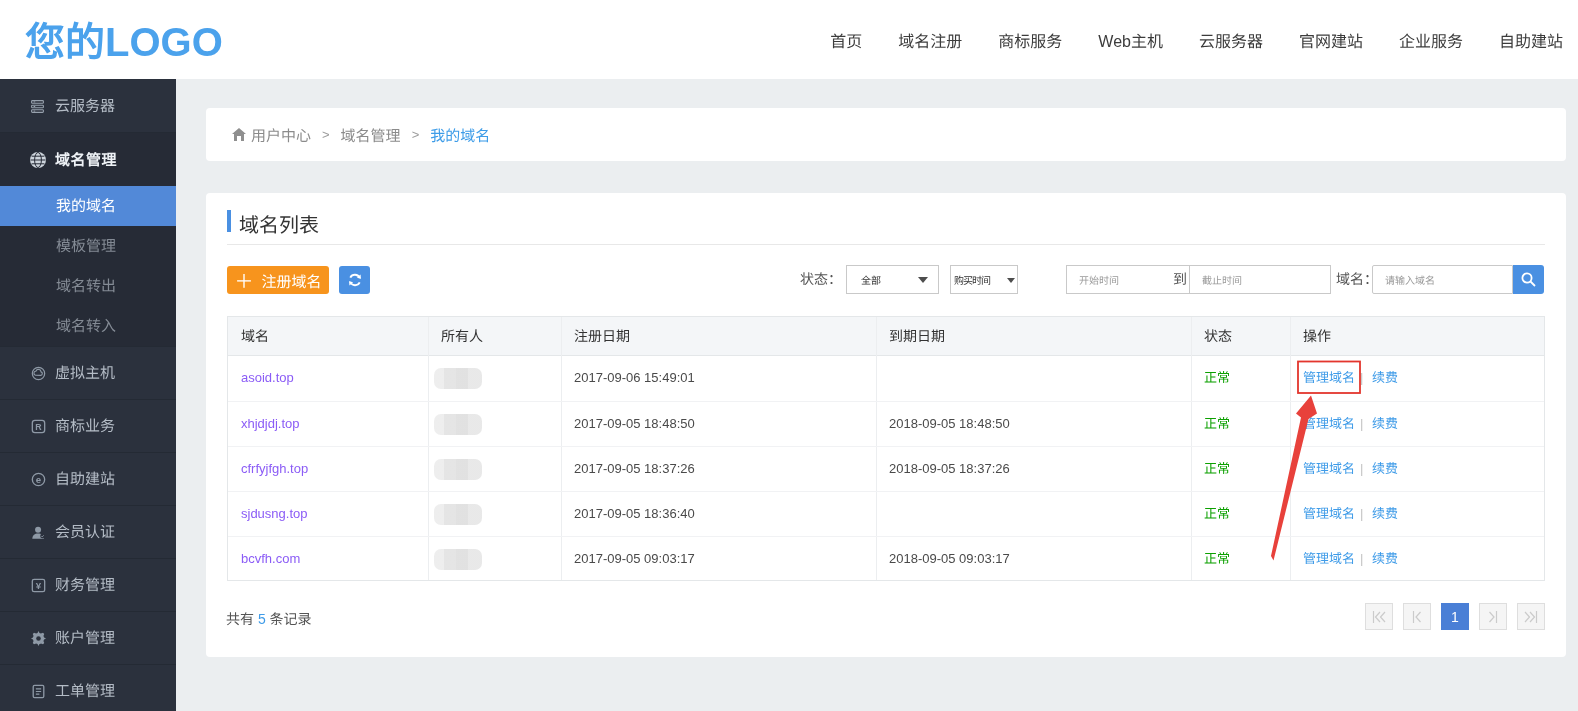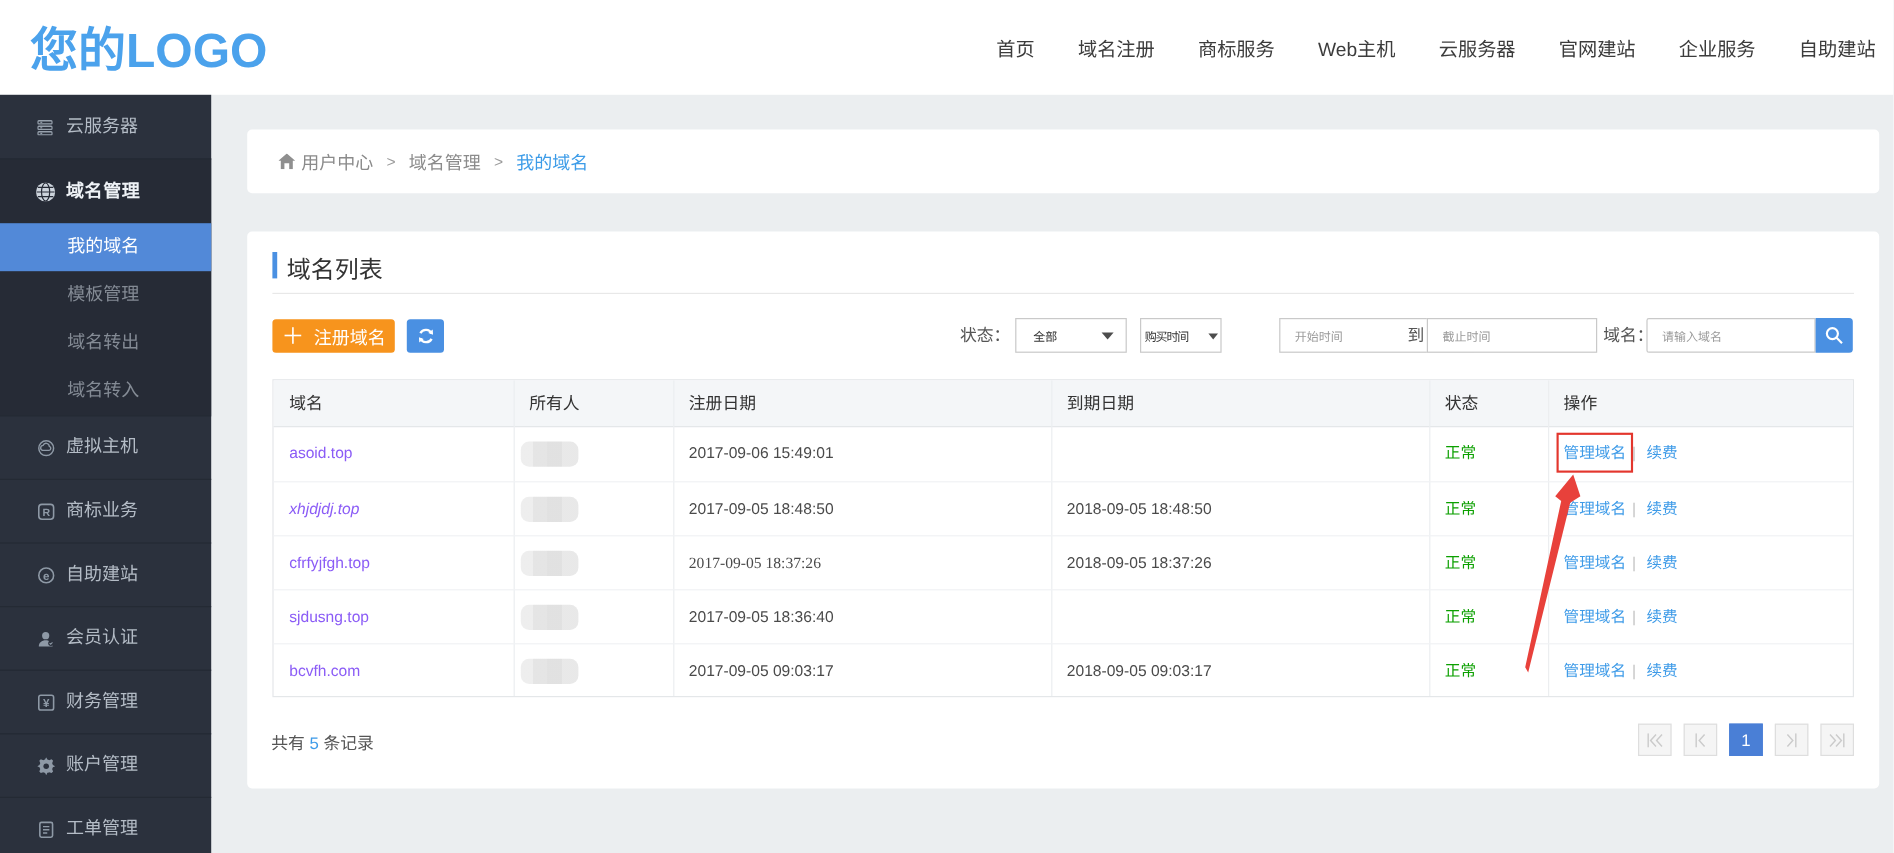--- a/index.html
+++ b/index.html
@@ -250,33 +250,33 @@
   <div class="trow" style="top:39px;border-top:none;">
     <div class="cell dm" style="left:13px;">asoid.top</div>
       <div class="blob"></div>
     <div class="cell dt" style="left:346px;">2017-09-06 15:49:01</div>
     <div class="cell ok" style="left:976px;">正常</div>
     <div class="cell op" style="left:1075px;">管理域名</div>
       <div class="cell pipe" style="left:1132px;">|</div>
       <div class="cell op" style="left:1144px;">续费</div>
   </div>
   <div class="trow" style="top:84px;">
-    <div class="cell dm" style="left:13px;font-style:italic;">xhjdjdj.top</div>
+    <div class="cell dm" style="left:13px;">xhjdjdj.top</div>
       <div class="blob"></div>
     <div class="cell dt" style="left:346px;">2017-09-05 18:48:50</div>
     <div class="cell dt" style="left:661px;">2018-09-05 18:48:50</div>
     <div class="cell ok" style="left:976px;">正常</div>
     <div class="cell op" style="left:1075px;">管理域名</div>
       <div class="cell pipe" style="left:1132px;">|</div>
       <div class="cell op" style="left:1144px;">续费</div>
   </div>
   <div class="trow" style="top:129px;">
     <div class="cell dm" style="left:13px;">cfrfyjfgh.top</div>
       <div class="blob"></div>
-    <div class="cell dt" style="left:346px;font-family:Liberation Serif, serif;">2017-09-05 18:37:26</div>
+    <div class="cell dt" style="left:346px;">2017-09-05 18:37:26</div>
     <div class="cell dt" style="left:661px;">2018-09-05 18:37:26</div>
     <div class="cell ok" style="left:976px;">正常</div>
     <div class="cell op" style="left:1075px;">管理域名</div>
       <div class="cell pipe" style="left:1132px;">|</div>
       <div class="cell op" style="left:1144px;">续费</div>
   </div>
   <div class="trow" style="top:174px;">
     <div class="cell dm" style="left:13px;">sjdusng.top</div>
       <div class="blob"></div>
     <div class="cell dt" style="left:346px;">2017-09-05 18:36:40</div>

